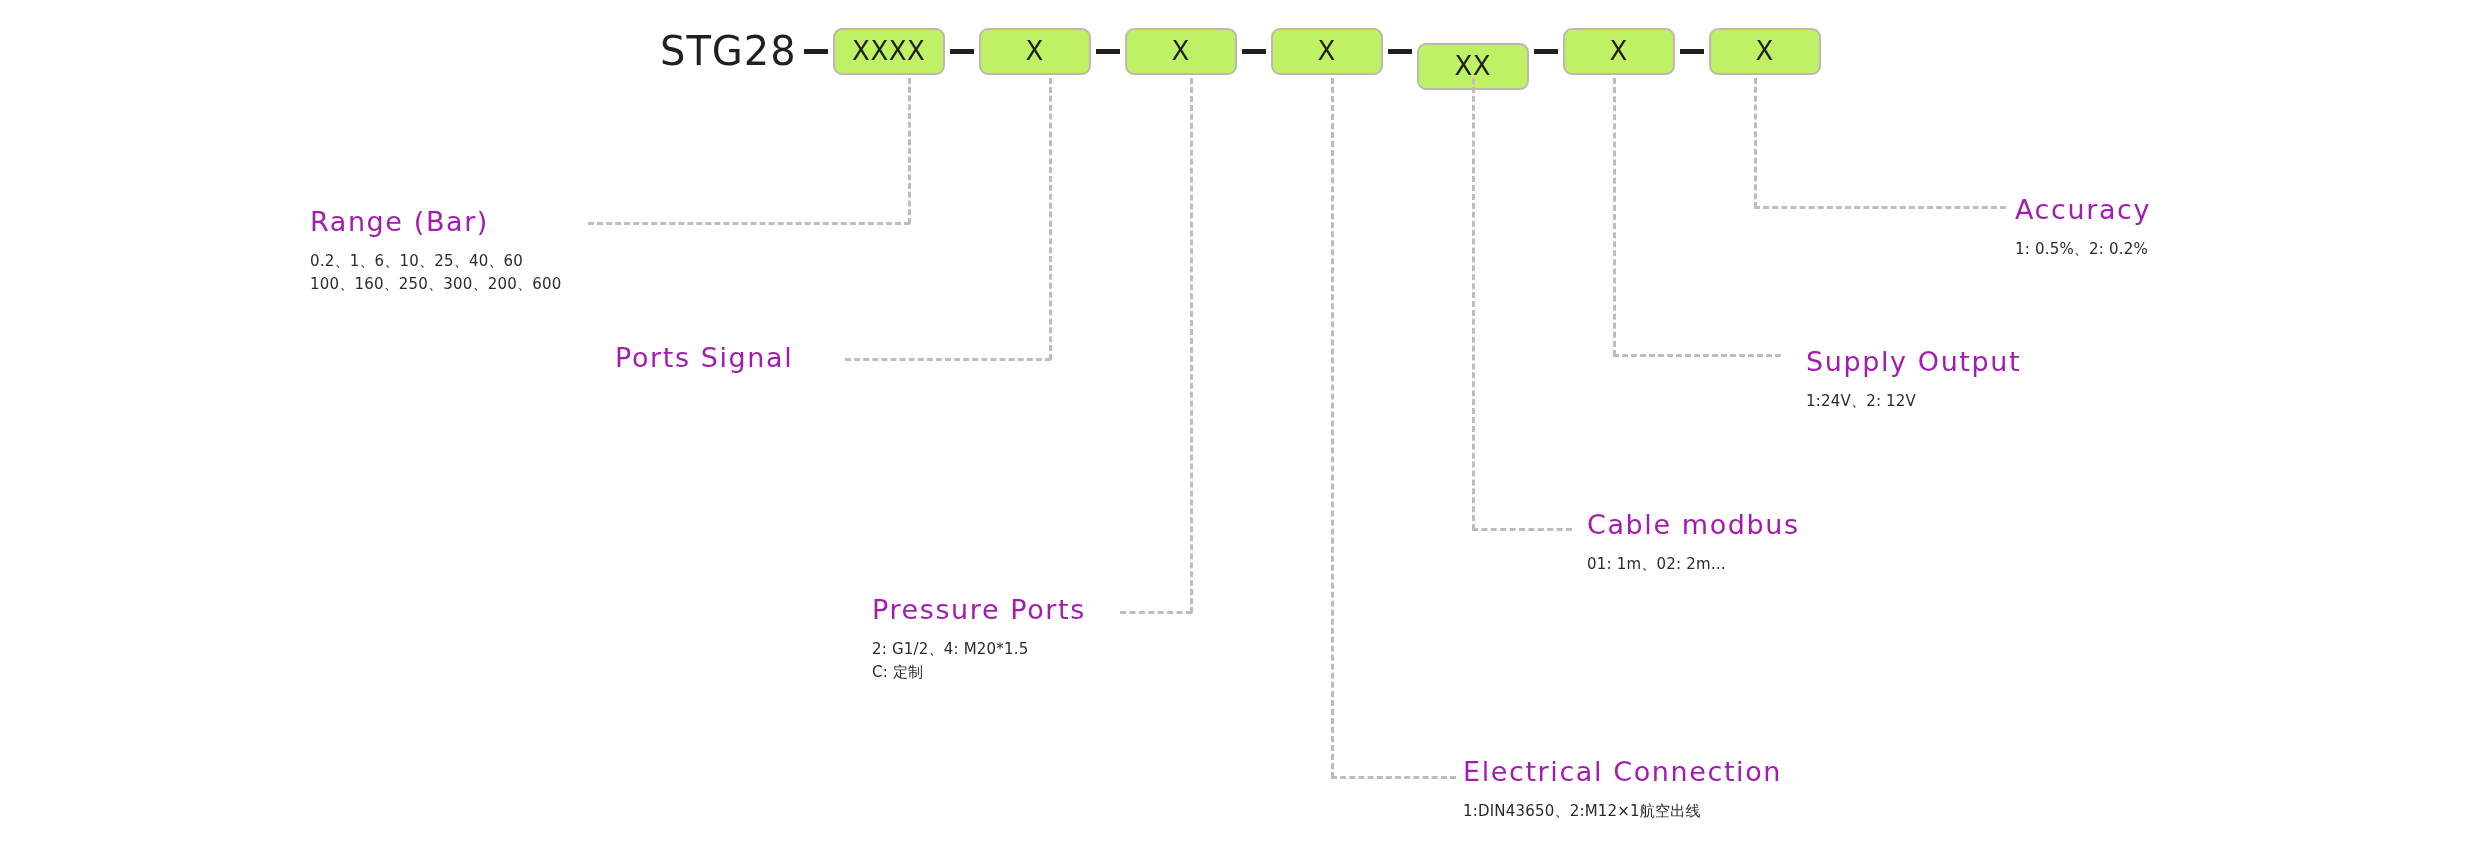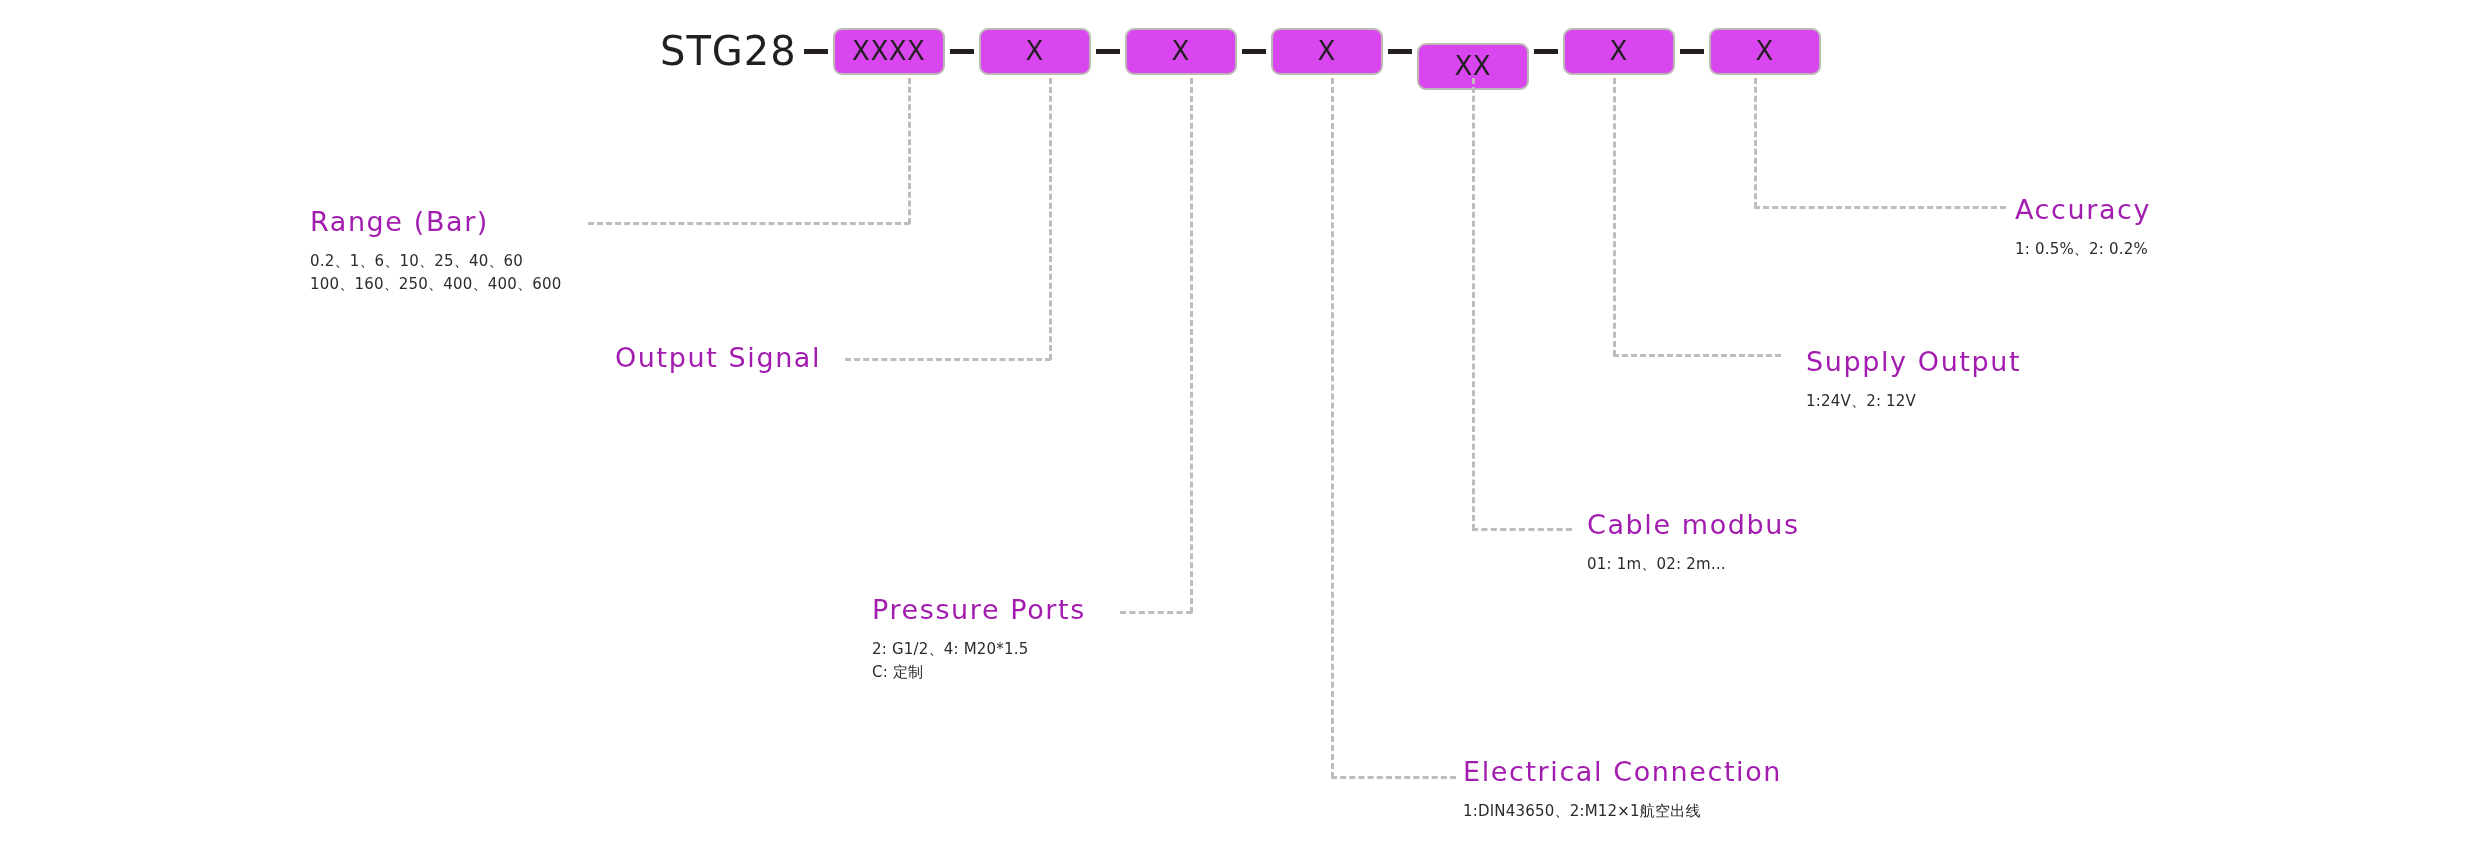--- a/index.html
+++ b/index.html
@@ -40,21 +40,21 @@
     height: 5px;
     background: #231f20;
     margin: 0 5px;
     flex: none;
   }
   .code-box {
     box-sizing: border-box;
     height: 47px;
     border: 2.5px solid #bdb8b4;
     border-radius: 9px;
-    background: #d946ef;
+    background: #bef264;
     display: flex;
     align-items: center;
     justify-content: center;
     font-size: 26px;
     color: #231f20;
     letter-spacing: 0.5px;
     flex: none;
   }
   .w-xxxx { width: 112px; }
   .w-x    { width: 112px; }
@@ -133,25 +133,25 @@
 
   <div class="lead-v" style="left:1613px; top:78px;  height:278px;"></div>
   <div class="lead-h" style="left:1613px; top:354px; width:168px;"></div>
 
   <div class="lead-v" style="left:1754px; top:78px;  height:130px;"></div>
   <div class="lead-h" style="left:1754px; top:206px; width:252px;"></div>
 
   <div class="callout" style="left:310px; top:207px;">
     <div class="callout-title">Range (Bar)</div>
     <div class="callout-body">0.2、1、6、10、25、40、60
-100、160、250、400、400、600</div>
+100、160、250、300、200、600</div>
   </div>
 
   <div class="callout" style="left:615px; top:343px;">
-    <div class="callout-title">Output Signal</div>
+    <div class="callout-title">Ports Signal</div>
   </div>
 
   <div class="callout" style="left:872px; top:595px;">
     <div class="callout-title">Pressure Ports</div>
     <div class="callout-body">2: G1/2、4: M20*1.5
 C: 定制</div>
   </div>
 
   <div class="callout" style="left:1463px; top:757px;">
     <div class="callout-title">Electrical Connection</div>

